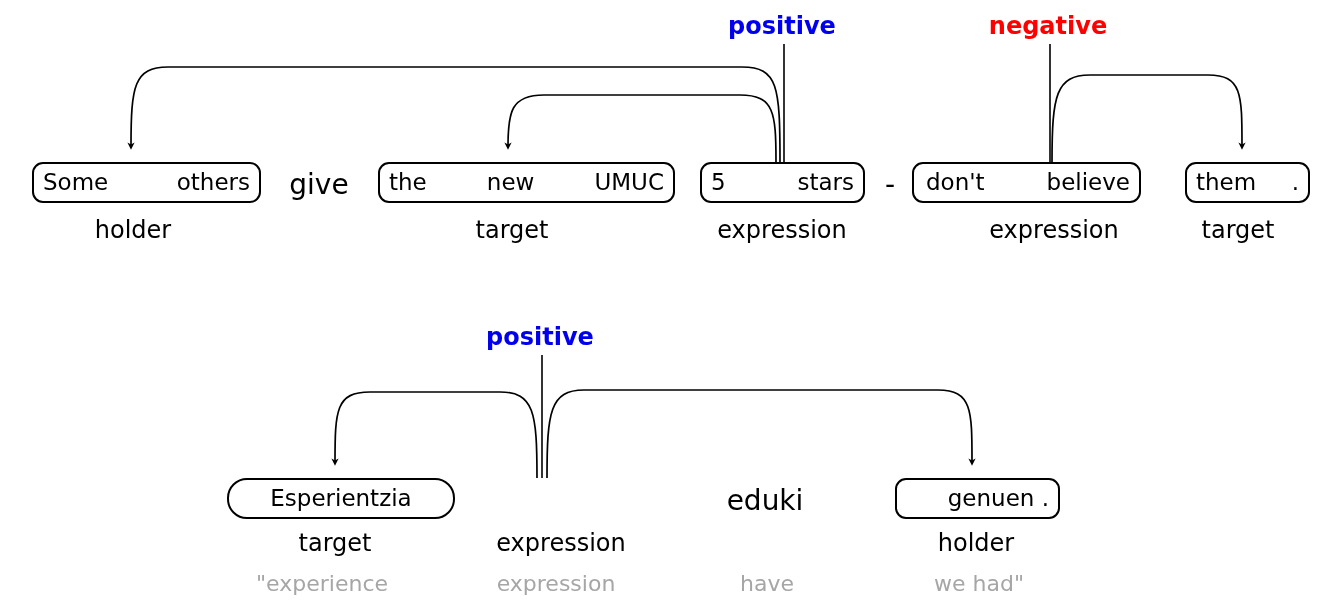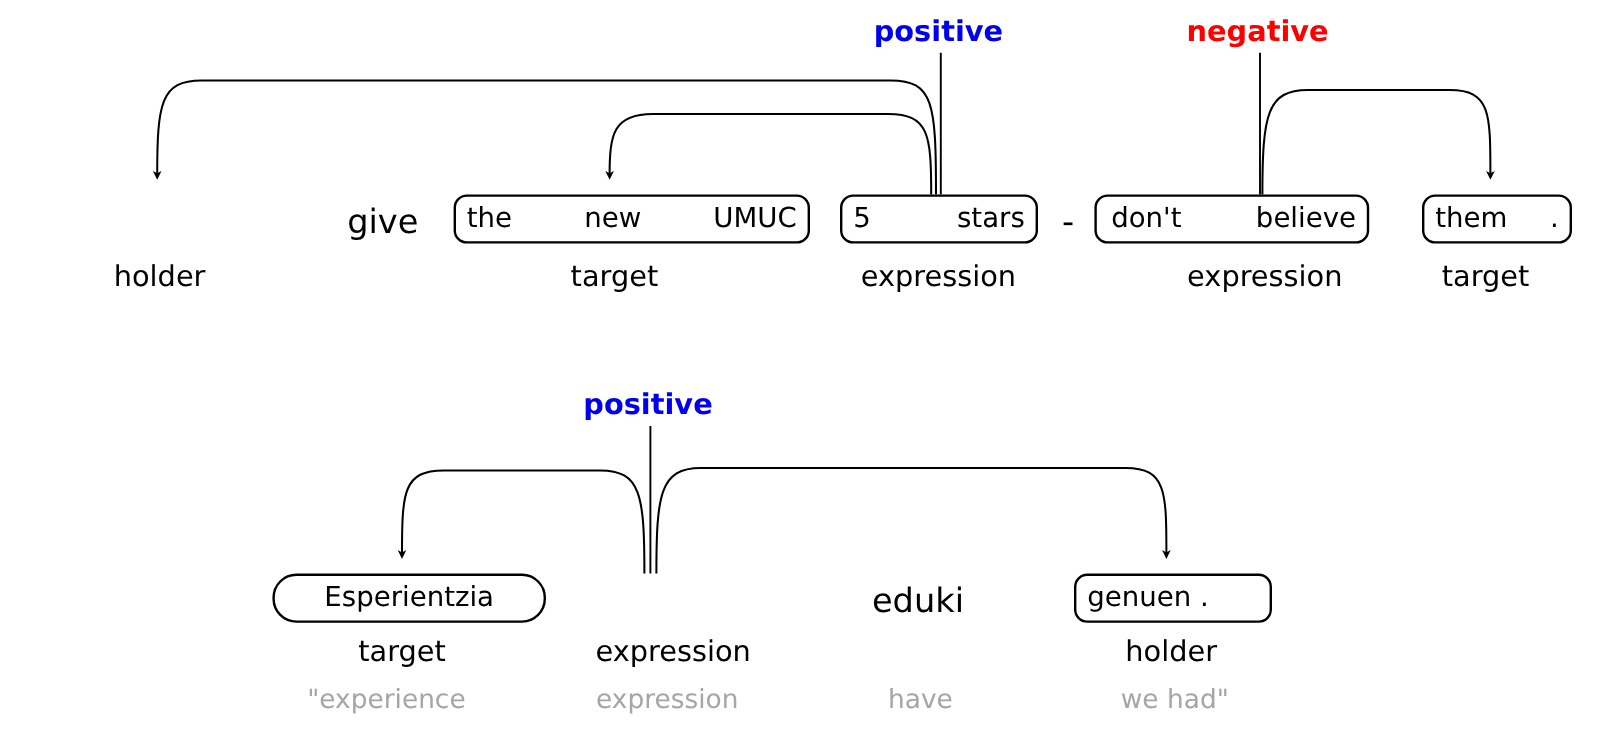--- a/index.html
+++ b/index.html
@@ -111,20 +111,24 @@
 
     <path d="M 537,478 C 537,412 534,392 500,392 L 370,392 C 336,392 335,410 335,462" fill="none" stroke="#000000" stroke-width="1.7" marker-end="url(#arrowhead)"></path>
 
     <path d="M 547,478 C 547,412 550,390 584,390 L 938,390 C 972,390 972,410 972,462" fill="none" stroke="#000000" stroke-width="1.7" marker-end="url(#arrowhead)"></path>
   </svg>
 
   <div class="polarity pol-positive centered" style="left:782px; top:14px;">positive</div>
 
   <div class="polarity pol-negative centered" style="left:1048px; top:14px;">negative</div>
 
+  <div class="span-box" style="left:32px; top:162px; width:229px;">
+    <span class="tok">Some</span>
+    <span class="tok">others</span>
+  </div>
   <div class="role-label centered" style="left:133px; top:218px;">holder</div>
 
   <div class="plain-tok centered" style="left:319px; top:171px;">give</div>
 
   <div class="span-box" style="left:378px; top:162px; width:297px;">
     <span class="tok">the</span>
     <span class="tok">new</span>
     <span class="tok">UMUC</span>
   </div>
   <div class="role-label centered" style="left:512px; top:218px;">target</div>
@@ -156,19 +160,19 @@
   </div>
   <div class="role-label centered" style="left:335px; top:531px;">target</div>
   <div class="gloss centered" style="left:322px; top:573px;">"experience</div>
 
   <div class="role-label centered" style="left:561px; top:531px;">expression</div>
   <div class="gloss centered" style="left:556px; top:573px;">expression</div>
 
   <div class="plain-tok centered" style="left:765px; top:487px;">eduki</div>
   <div class="gloss centered" style="left:767px; top:573px;">have</div>
 
-  <div class="span-box" style="left:895px; top:478px; width:165px; justify-content:flex-start;">
+  <div class="span-box" style="left:895px; top:478px; width:165px; justify-content:flex-end;">
     <span class="tok">genuen .</span>
   </div>
   <div class="role-label centered" style="left:976px; top:531px;">holder</div>
   <div class="gloss centered" style="left:979px; top:573px;">we had"</div>
 
 </div>
 
 </body></html>

